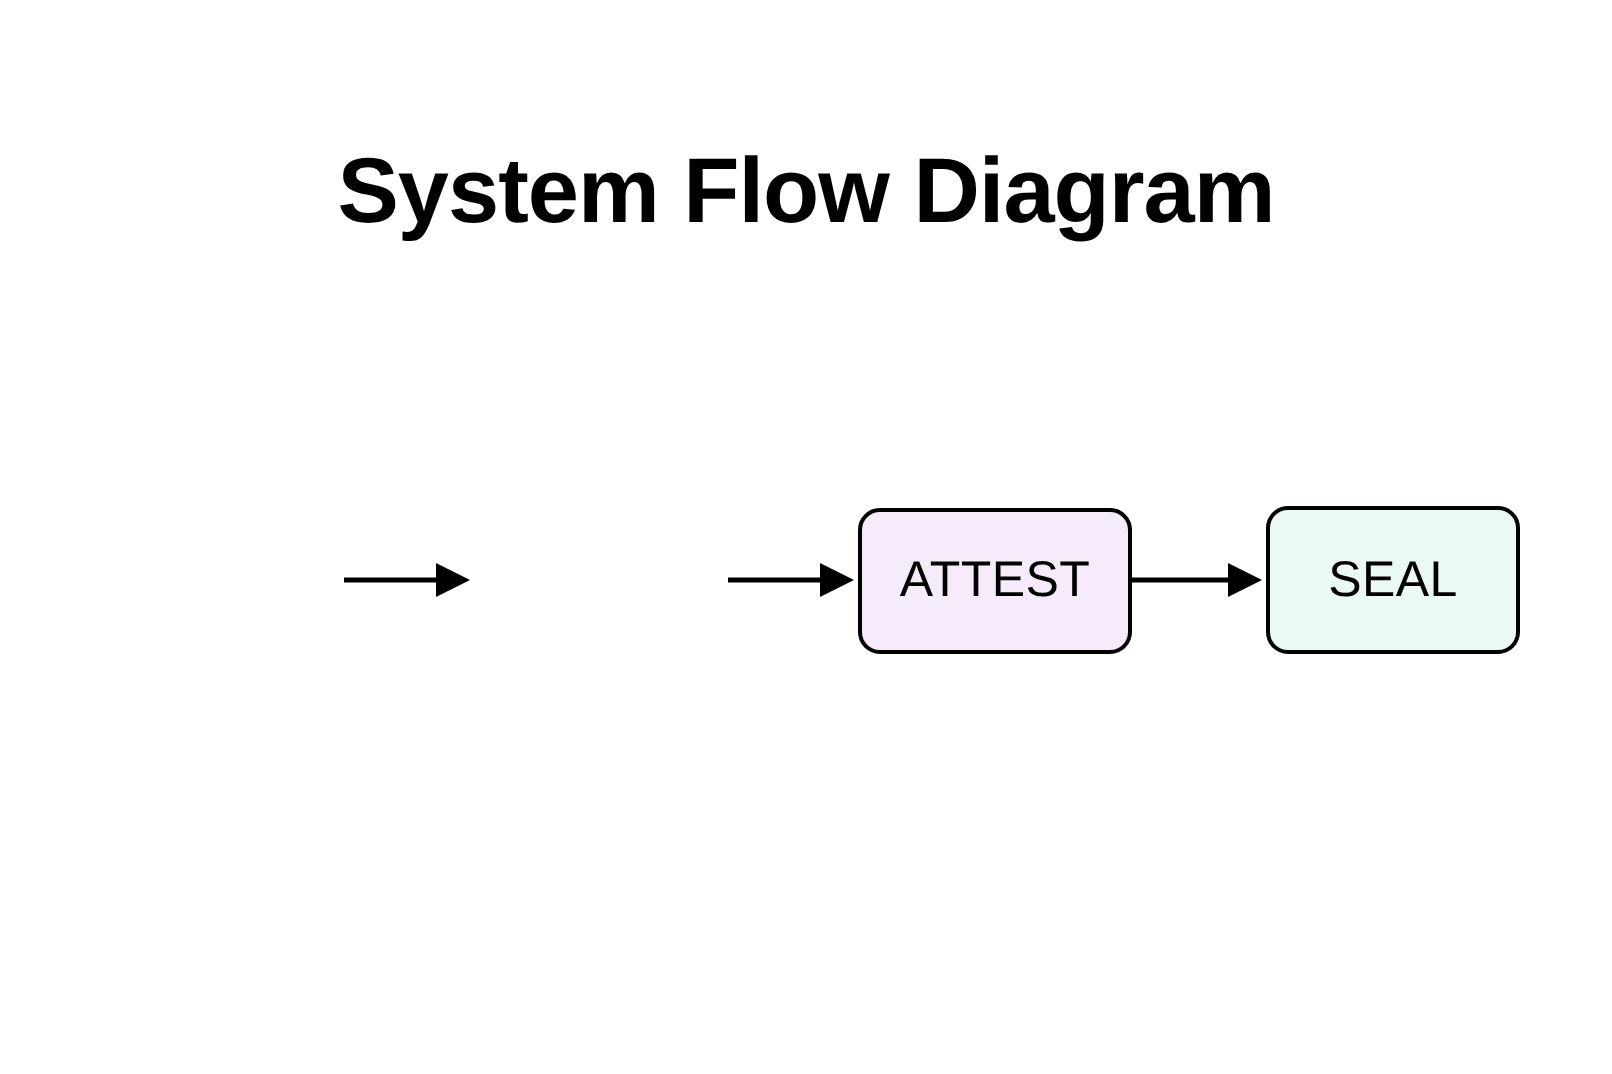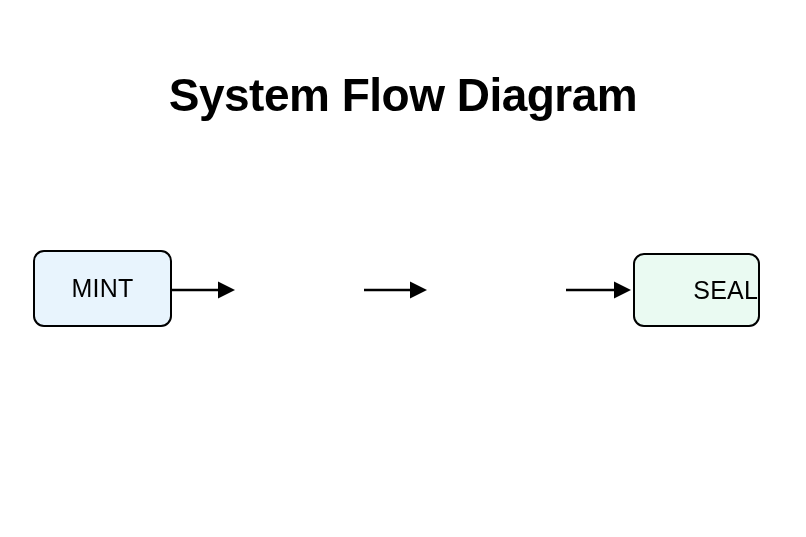--- a/index.html
+++ b/index.html
@@ -99,44 +99,44 @@
   #arrow-verify-attest { left: 364px; width: 65px; }
   #arrow-attest-seal { left: 566px; width: 67px; }
 </style>
 </head>
 <body style="background: rgb(255, 255, 255);">
 
 <div id="diagram-canvas">
 
   <div id="page-title">System Flow Diagram</div>
 
-  <div class="flow-node" id="node-mint" style="background-color: rgb(232, 244, 253); border-color: rgb(0, 0, 0);">
-    <span class="node-label">MINT</span>
-  </div>
 
   <div class="flow-arrow" id="arrow-mint-verify">
     <svg width="65" height="24" viewBox="0 0 65 24" aria-hidden="true">
       <line x1="0" y1="12" x2="50" y2="12" stroke="#000000" stroke-width="2.6"></line>
       <polygon points="46,3.5 63,12 46,20.5" fill="#000000"></polygon>
     </svg>
   </div>
 
 
   <div class="flow-arrow" id="arrow-verify-attest">
     <svg width="65" height="24" viewBox="0 0 65 24" aria-hidden="true">
       <line x1="0" y1="12" x2="50" y2="12" stroke="#000000" stroke-width="2.6"></line>
       <polygon points="46,3.5 63,12 46,20.5" fill="#000000"></polygon>
     </svg>
   </div>
 
+  <div class="flow-node" id="node-attest" style="background-color: rgb(247, 234, 251); border-color: rgb(0, 0, 0);">
+    <span class="node-label">ATTEST</span>
+  </div>
 
   <div class="flow-arrow" id="arrow-attest-seal">
     <svg width="67" height="24" viewBox="0 0 67 24" aria-hidden="true">
       <line x1="0" y1="12" x2="52" y2="12" stroke="#000000" stroke-width="2.6"></line>
       <polygon points="48,3.5 65,12 48,20.5" fill="#000000"></polygon>
     </svg>
   </div>
 
-  <div class="flow-node" id="node-seal" style="background-color: rgb(234, 250, 242); border-color: rgb(0, 0, 0); justify-content: flex-end;">
+  <div class="flow-node" id="node-seal" style="background-color: rgb(234, 250, 242); border-color: rgb(0, 0, 0);">
     <span class="node-label">SEAL</span>
   </div>
 
 </div>
 
 </body></html>

